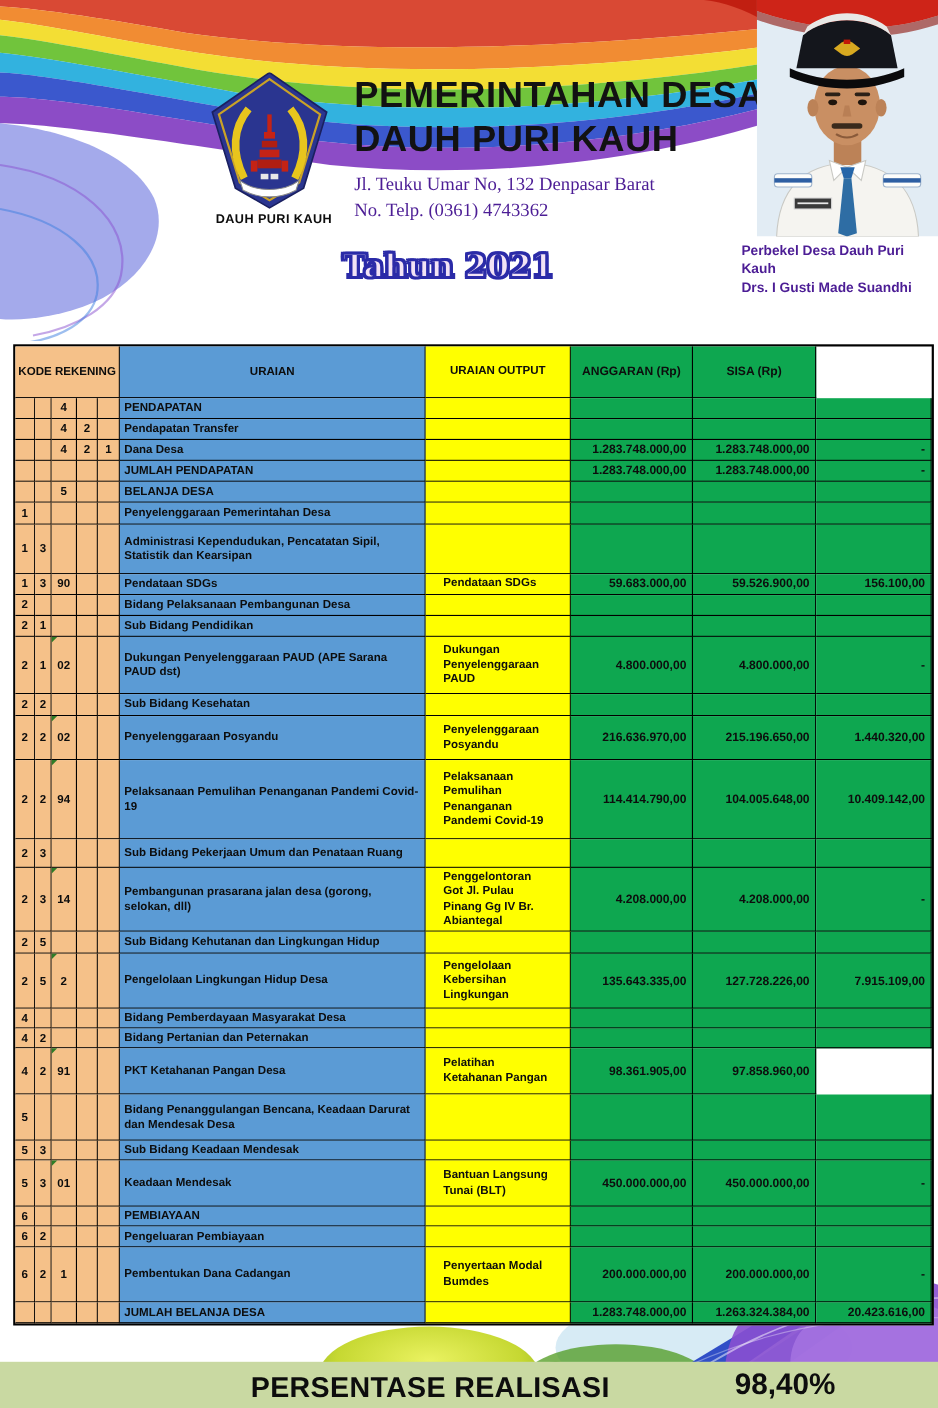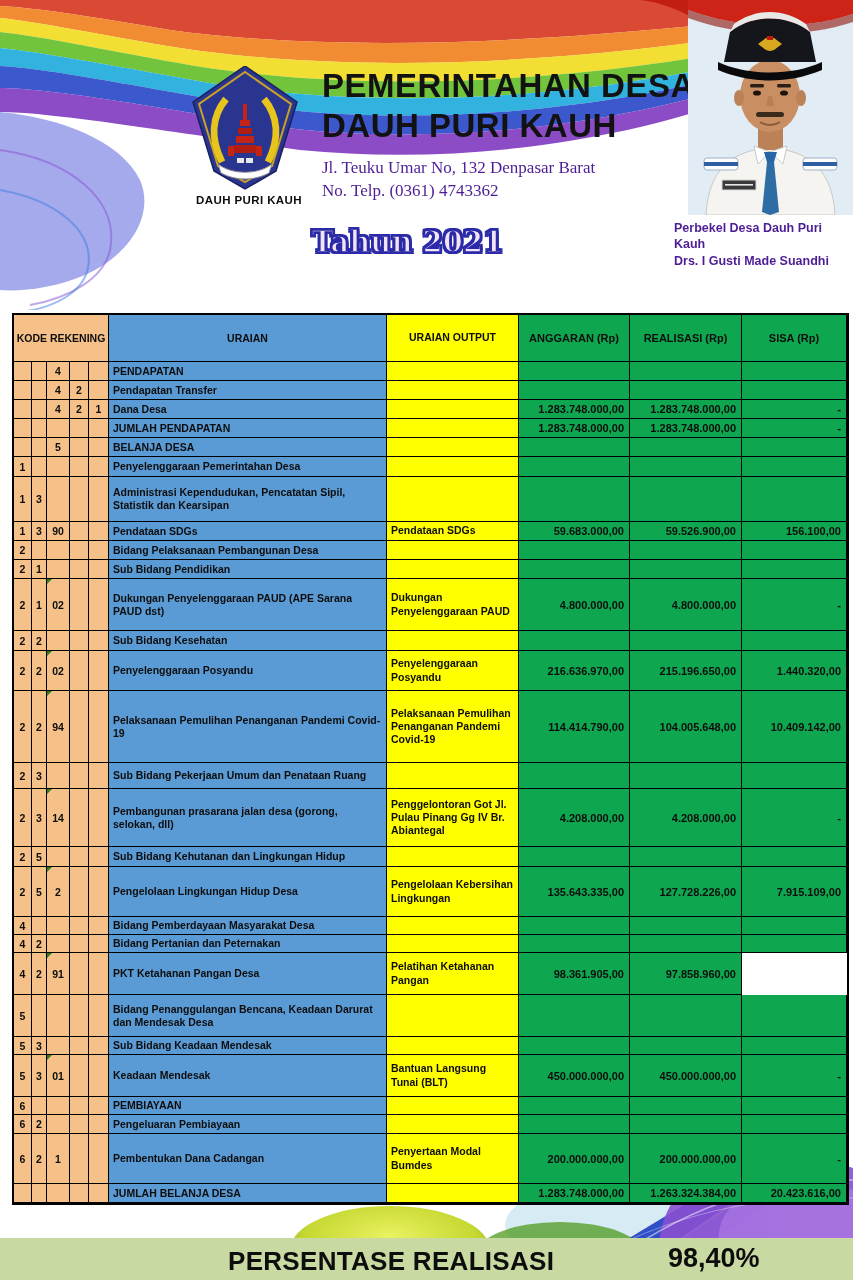--- a/index.html
+++ b/index.html
@@ -28,21 +28,21 @@
   .title-l2{font-size:29px;line-height:1.15;}
 
   
   .tbl{left:12px;top:313px;width:833px;z-index:5;border:2px solid #000;background:#fff;}
   .trow{display:grid;grid-template-columns:18px 15px 23px 19px 20px 278px 132px 111px 112px 105px;}
   .cell{border-right:1px solid #000;border-bottom:1px solid #000;display:flex;align-items:center;
         color:#0d0d0d;font-weight:700;position:relative;box-sizing:border-box;}
   .hd{height:47px;justify-content:center;text-align:center;font-size:10.5px;line-height:1.15;}
   .kd{justify-content:center;font-size:10.5px;background:#F5C189;}
   .ur{font-size:10.5px;line-height:1.2;padding:2px 4px;background:#5B9BD5;}
-  .op{font-size:10.5px;line-height:1.25;padding:2px 4px;background:#FFFF00;}
+  .op{font-size:10.5px;line-height:1.25;padding:2px 16px;background:#FFFF00;}
   .num{font-size:11px;justify-content:flex-end;padding:2px 5px;background:#0EA750;}
   .note-tri{position:absolute;top:0;left:0;width:0;height:0;
             border-top:5px solid #2F7D27;border-right:5px solid transparent;}
 
   
   .deco-bottom{left:0;top:1150px;z-index:2;}
   .footer-bar{left:0;top:1238px;width:853px;height:42px;background:#C9D9A2;z-index:6;}
   .footer-label{position:absolute;left:228px;top:8px;font-size:26px;font-weight:800;
                 letter-spacing:.3px;color:#0d0d0d;}
   .footer-value{position:absolute;left:668px;top:5px;font-size:27px;font-weight:800;color:#0d0d0d;}
@@ -148,21 +148,20 @@
   <div class="abs title-block">
     <div class="title-l2">Tahun 2021</div>
   </div>
 
   <div class="abs tbl">
     <div class="trow">
       <div class="cell hd kd" style="grid-column:1/span 5">KODE REKENING</div>
       <div class="cell hd ur">URAIAN</div>
       <div class="cell hd op">URAIAN OUTPUT</div>
       <div class="cell hd num" style="justify-content:center">ANGGARAN (Rp)</div>
-      <div class="cell hd num" style="justify-content:center">REALISASI (Rp)</div>
       <div class="cell hd num" style="justify-content:center">SISA (Rp)</div>
     </div>
     <div id="table-body">
         <div class="trow" style="min-height: 19px;">
           <div class="cell kd"></div>
           <div class="cell kd"></div>
           <div class="cell kd">
             <span>4</span>
           </div>
           <div class="cell kd"></div>

